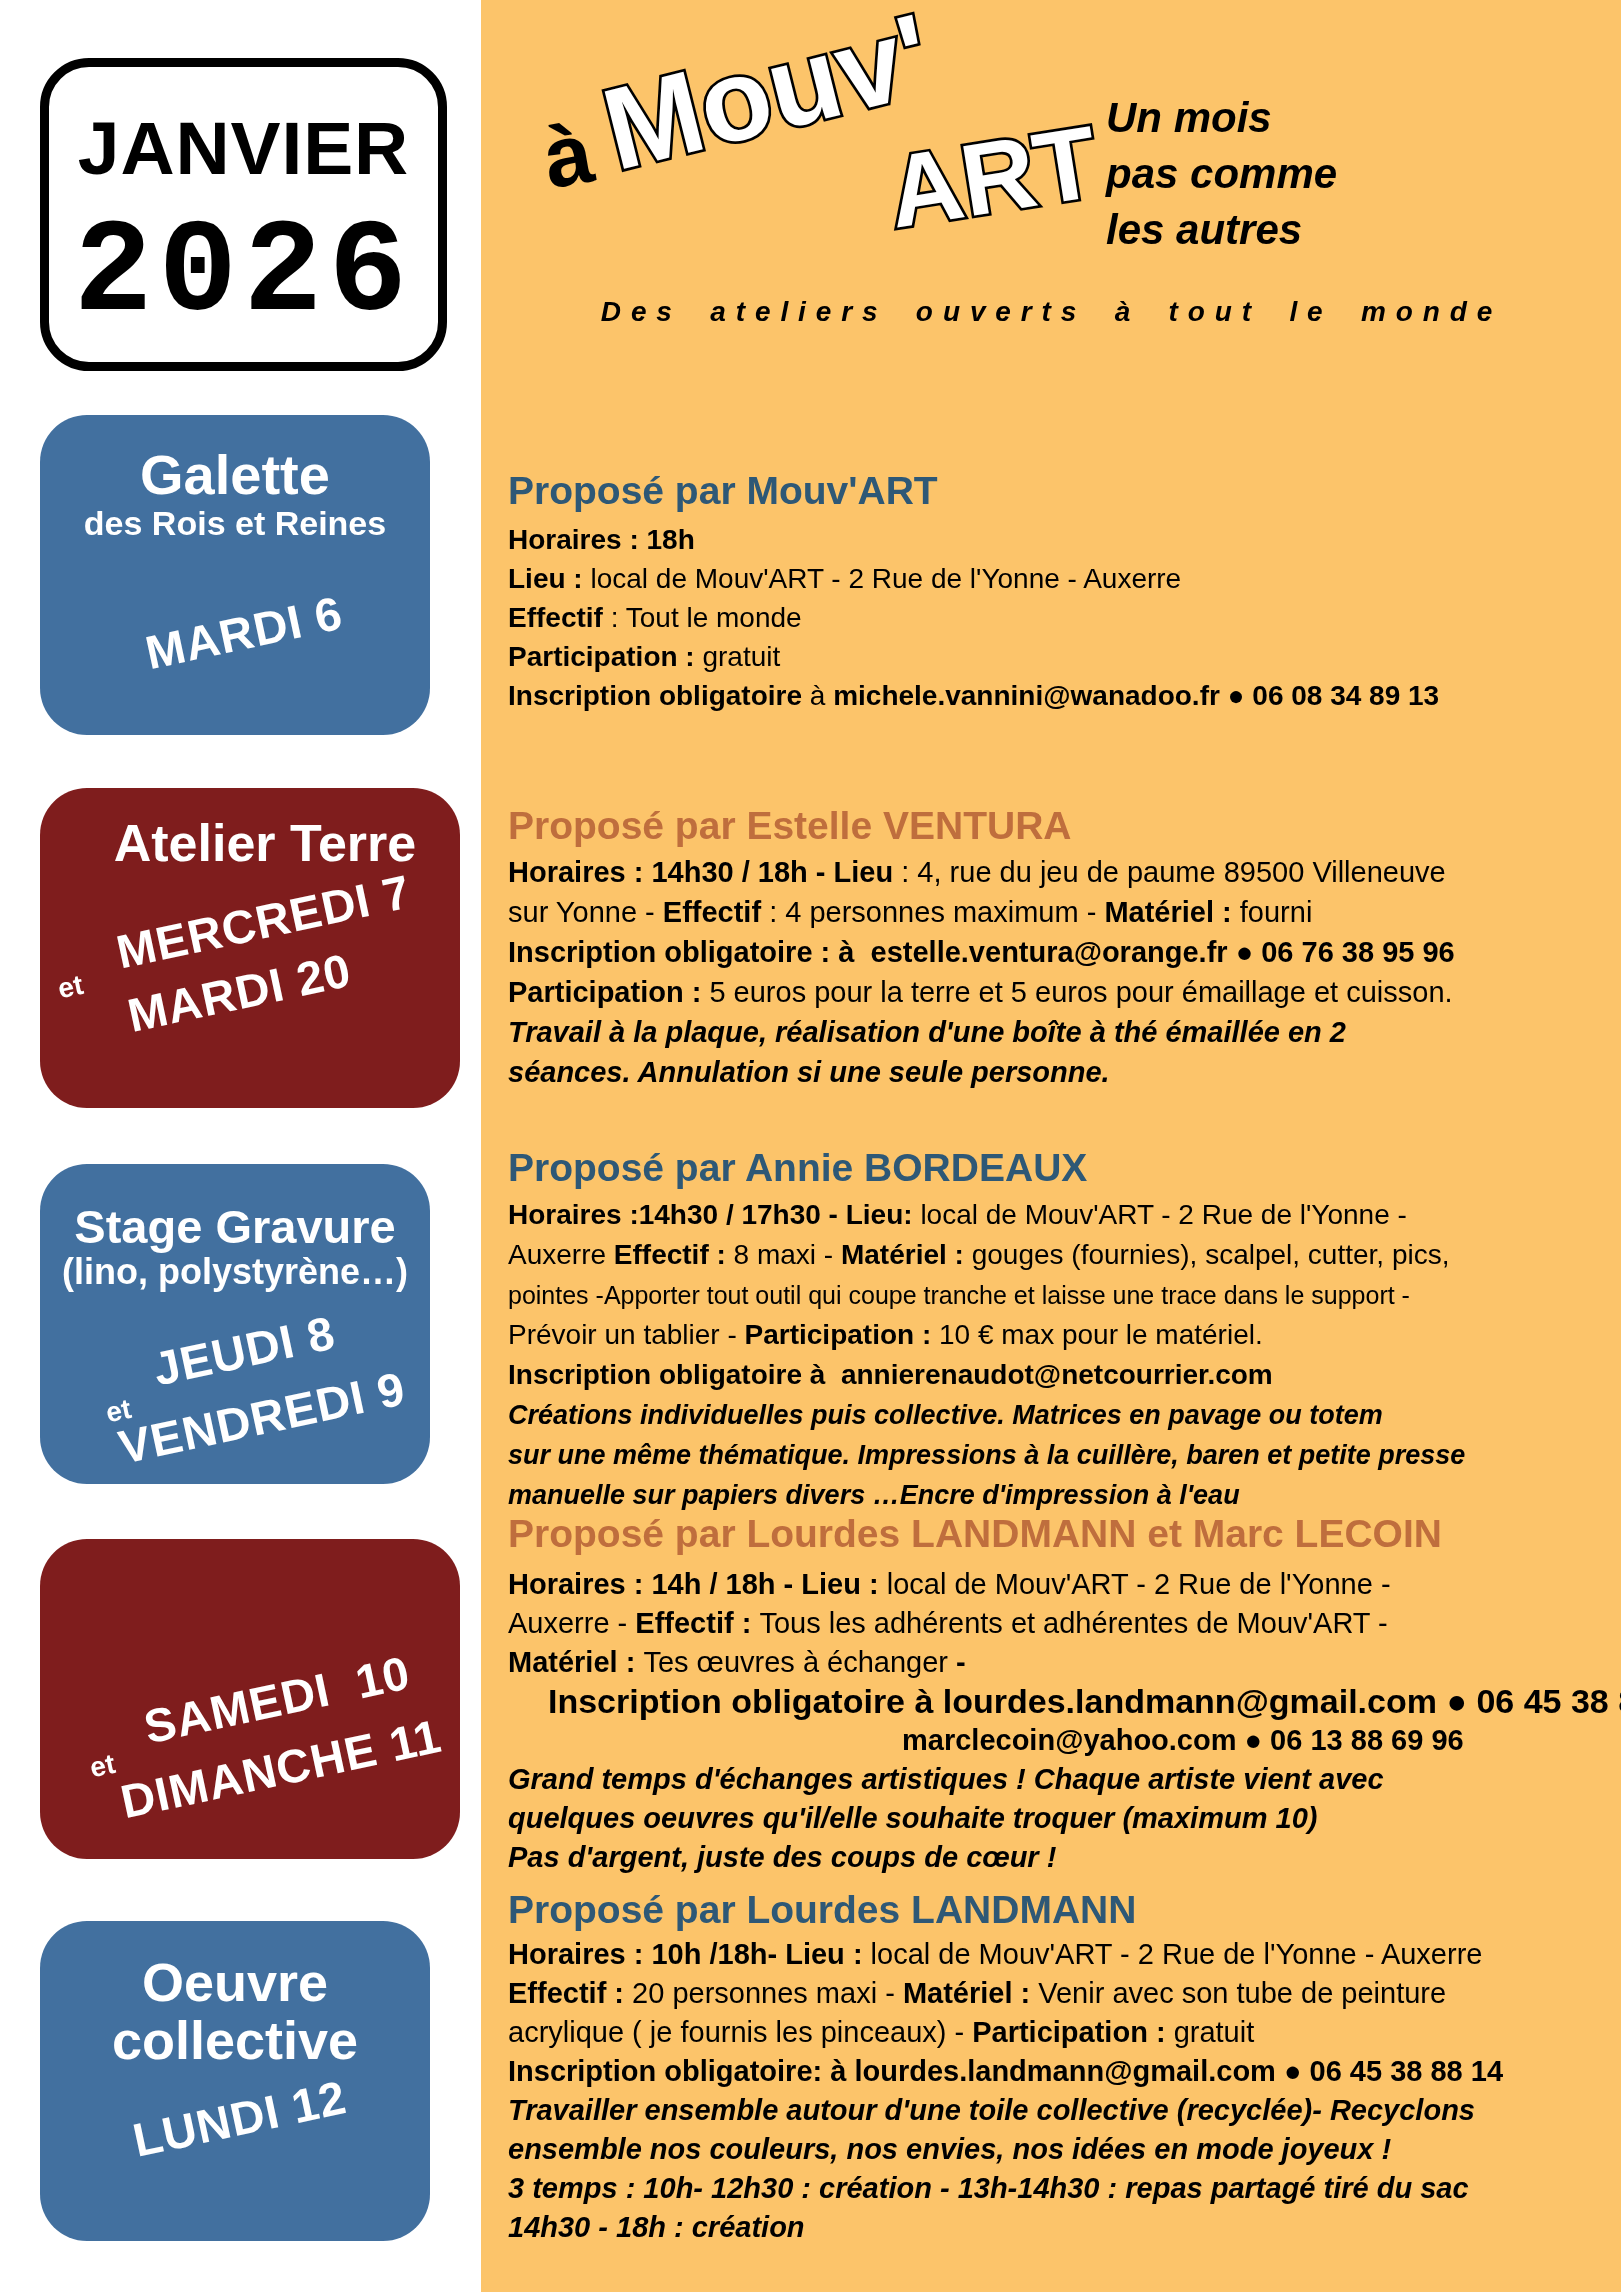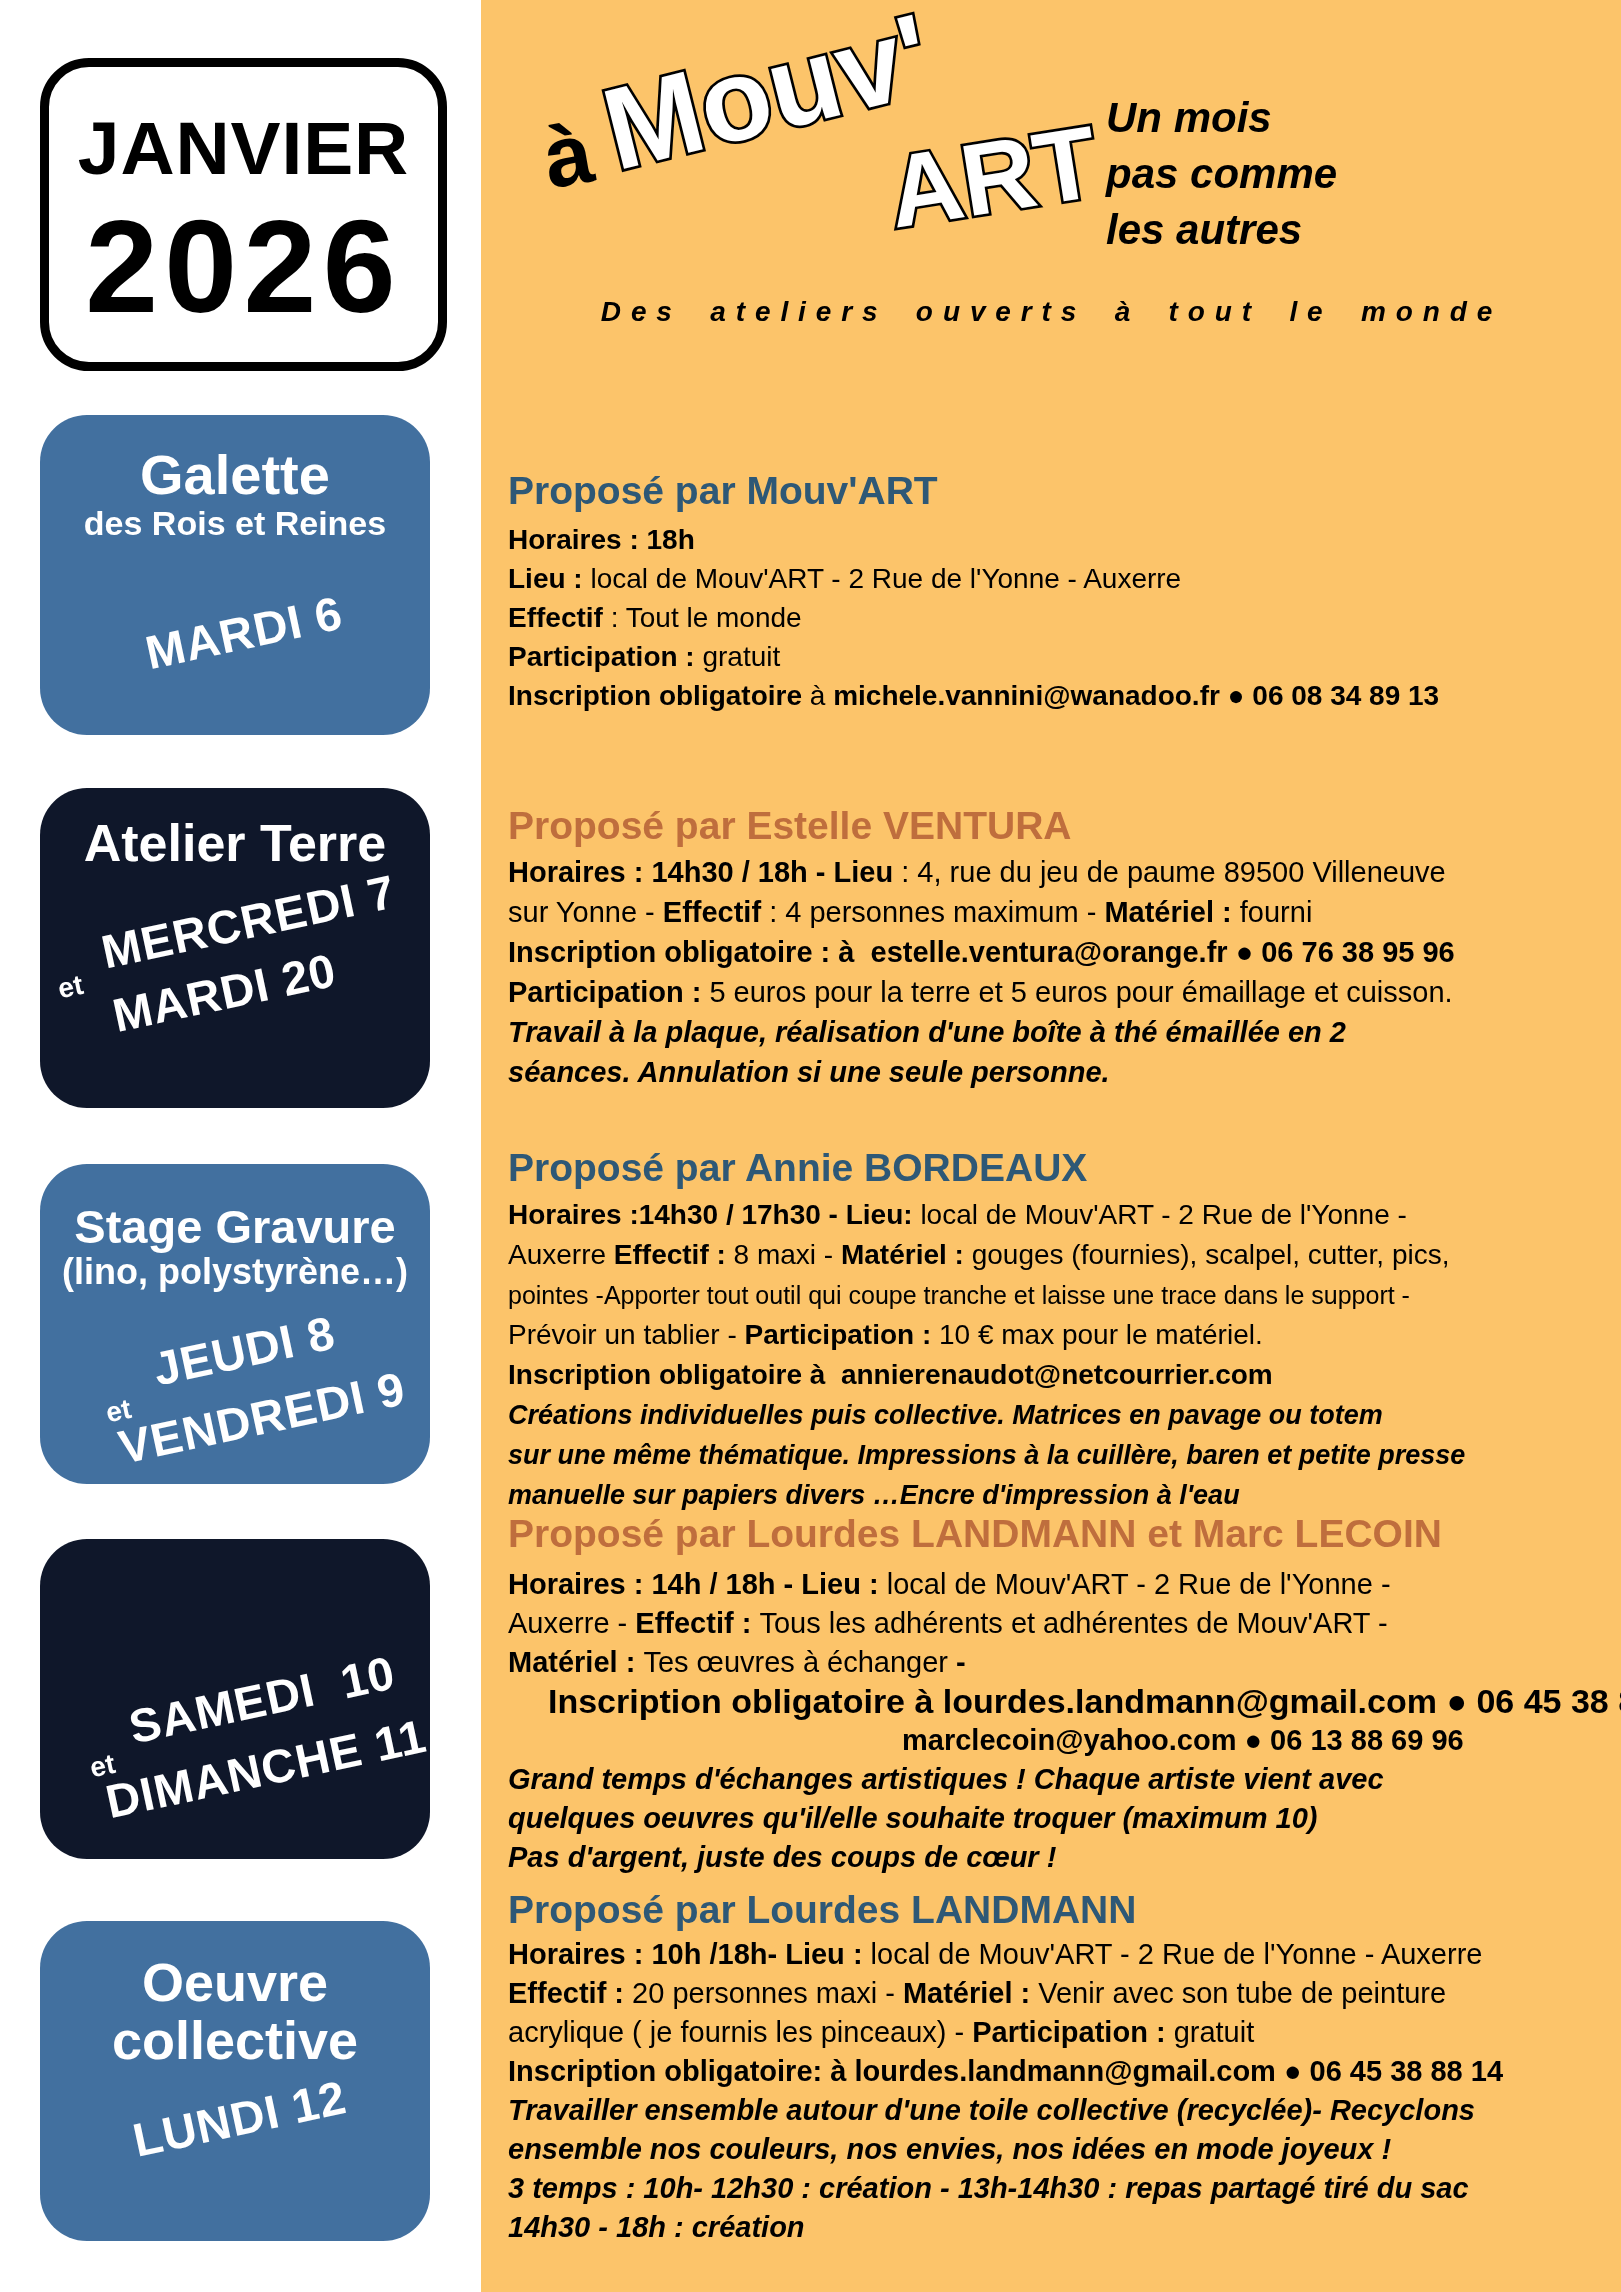--- a/index.html
+++ b/index.html
@@ -9,29 +9,29 @@
   }
   .left-col{position:absolute;left:0;top:0;width:481px;height:2293px;background:#ffffff;}
   .right-col{position:absolute;left:481px;top:0;width:1141px;height:2293px;background:#fcc46a;}
 
   
   .month-box{
     position:absolute;left:40px;top:58px;width:407px;height:313px;box-sizing:border-box;
     background:#ffffff;border:9px solid #000;border-radius:49px;text-align:center;color:#000;
   }
   .month{font-size:75px;font-weight:bold;letter-spacing:0.9px;margin-top:38px;}
-  .year{font-size:131px;font-weight:bold;letter-spacing:6.3px;}
+  .year{font-size:131px;font-weight:bold;letter-spacing:6.3px;margin-top:9px;font-family:Liberation Mono, monospace;}
 
   
   .event-box{
     position:absolute;left:40px;width:390px;height:320px;border-radius:47px;
     color:#fff;text-align:center;overflow:hidden;
   }
   .event-box.blue{background:#42709f;}
-  .event-box.orange{background:#0f172a;}
+  .event-box.orange{background:#7f1d1d;padding-left:30px;}
   .box-title{font-weight:bold;line-height:1.08;}
   .box-title-line{white-space:nowrap;}
   .date-line{
     position:absolute;left:0;width:100%;text-align:center;font-weight:bold;
     font-size:47px;white-space:nowrap;letter-spacing:0.9px;
   }
   .et-label{position:absolute;font-weight:bold;font-size:28px;transform:rotate(-12deg);}
 
   
   .logo-a{position:absolute;left:63px;top:106px;font-size:86px;font-weight:bold;color:#000;transform:rotate(-10deg);}

